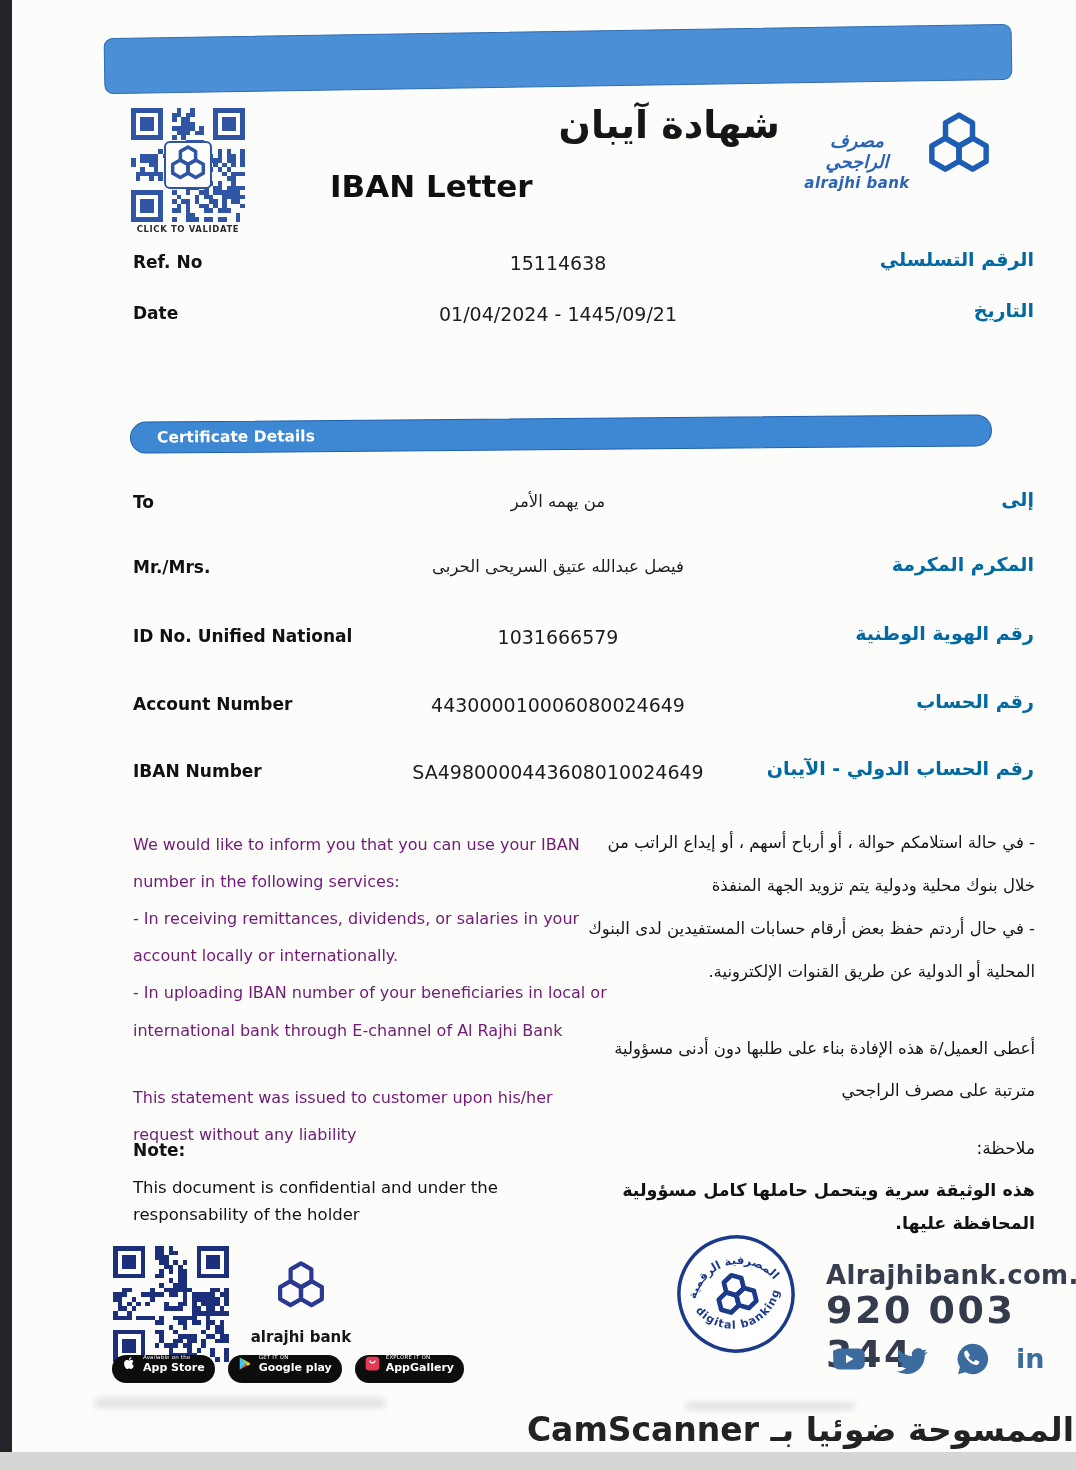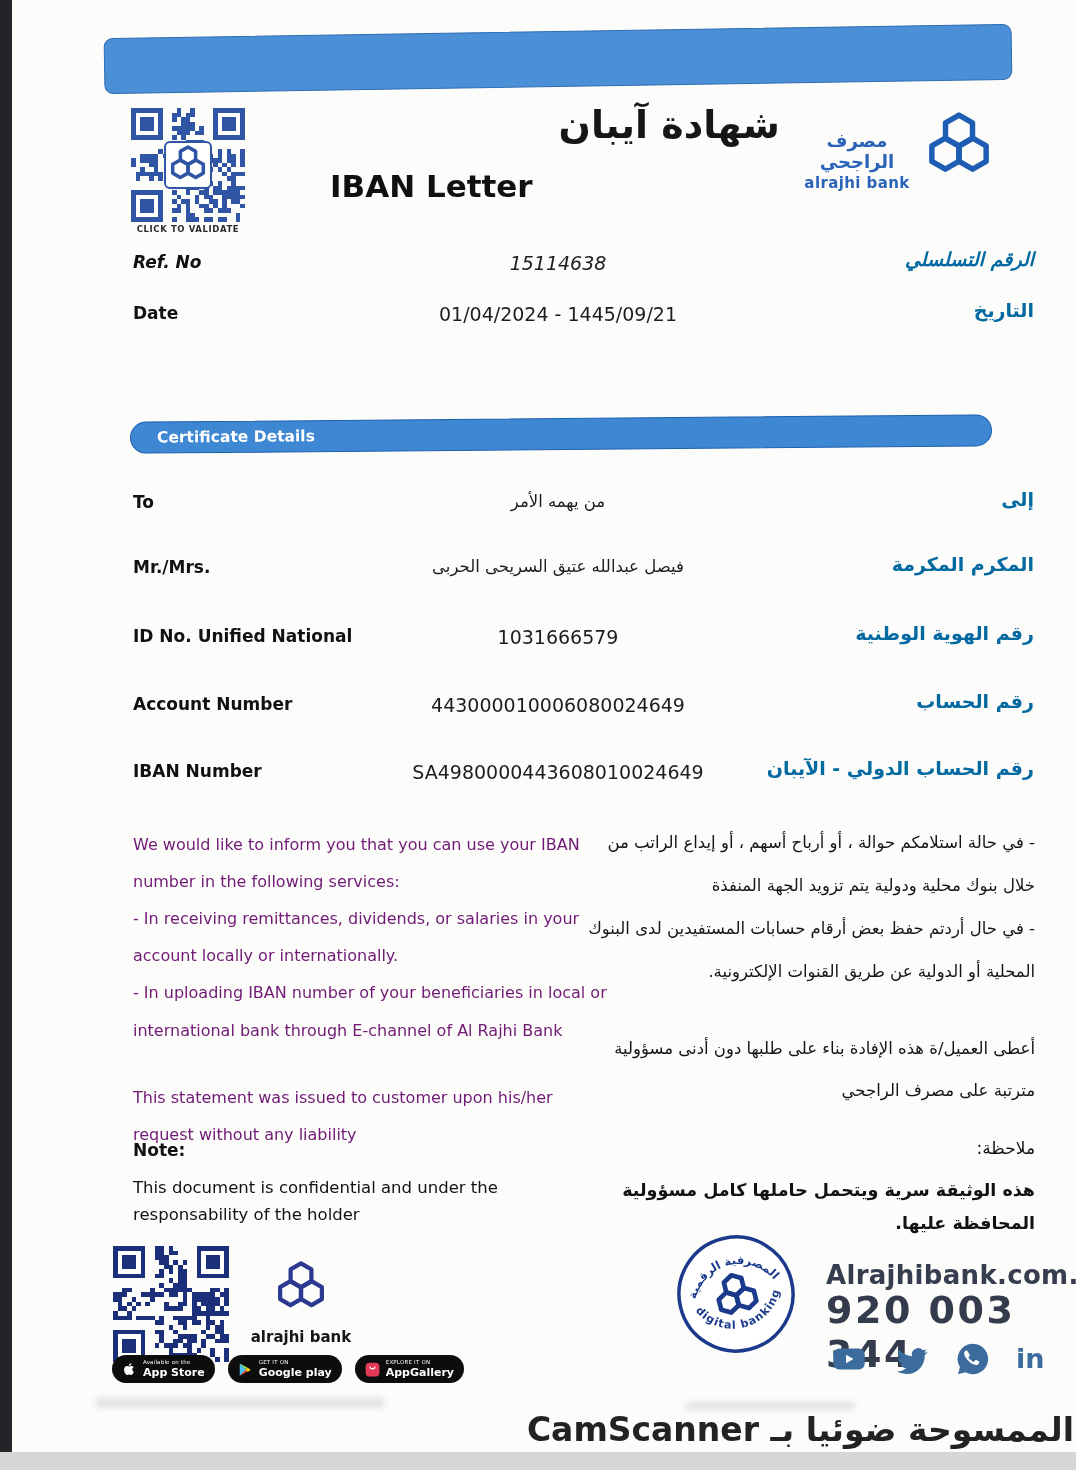--- a/index.html
+++ b/index.html
@@ -7,21 +7,21 @@
   .page{position:relative;width:1076px;height:1470px;background:#fcfcfb;overflow:hidden;margin:0 auto;}
   .scan-edge-left{position:absolute;left:0;top:0;width:12px;height:1455px;background:#232328;z-index:8;}
   .scan-edge-bottom{position:absolute;left:0;top:1452px;width:1076px;height:18px;background:#d6d6d6;z-index:9;}
   .top-bar{position:absolute;left:104px;top:31px;width:908px;height:56px;background:#4b8fd6;border:1px solid #2e6cb2;border-radius:9px;transform:rotate(-0.9deg);}
   
   .qr-validate{position:absolute;left:131px;top:108px;width:114px;height:114px;}
   .qr-validate svg,.qr-footer svg{width:100%;height:100%;}
   .qr-caption{position:absolute;left:118px;top:224px;width:140px;text-align:center;font-size:8.5px;font-weight:bold;letter-spacing:.6px;color:#2b2b2b;}
   .title-ar{position:absolute;left:330px;top:103px;width:450px;text-align:right;font-size:38px;font-weight:bold;color:#161616;direction:rtl;}
   .title-en{position:absolute;left:330px;top:168px;width:450px;text-align:left;font-size:31px;font-weight:bold;color:#101010;}
-  .brand{position:absolute;left:800px;top:108px;width:240px;height:90px;}
+  .brand{position:absolute;left:800px;top:108px;width:240px;height:90px;font-style:italic;}
   .brand .glyph{position:absolute;right:42px;top:0;width:78px;height:78px;color:#1d5db4;}
   .brand .names{position:absolute;right:128px;top:22px;width:110px;text-align:center;color:#2a63b8;}
   .brand .name-ar{font-size:18px;font-weight:bold;direction:rtl;}
   .brand .name-en{font-size:15px;font-weight:bold;letter-spacing:.4px;margin-top:2px;}
   
   .row{position:absolute;left:0;width:1076px;height:34px;}
   .row .lbl{position:absolute;left:133px;top:0;font-size:17px;font-weight:bold;color:#111;}
   .row .val{position:absolute;left:120px;right:80px;top:0;text-align:center;font-size:19px;color:#1d1d1d;}
   .row .val.ar{font-size:16.5px;direction:rtl;}
   .row .lbl-ar{position:absolute;right:42px;top:-4px;font-size:19px;font-weight:bold;color:#0369a1;direction:rtl;}
@@ -42,21 +42,21 @@
   .note-ar{position:absolute;left:588px;right:41px;top:1138px;direction:rtl;text-align:right;color:#121212;}
   .note-ar .note-title{font-size:17px;margin:0 0 16px 0;}
   .note-ar .note-text{font-size:17.5px;font-weight:bold;line-height:1.9;margin:0;}
   
   .qr-footer{position:absolute;left:113px;top:1246px;width:116px;height:116px;}
   .footer-logo{position:absolute;left:243px;top:1258px;width:116px;text-align:center;}
   .footer-logo .glyph{width:60px;height:60px;margin:0 auto;color:#2b3990;}
   .footer-logo .glyph svg{width:60px;height:60px;}
   .footer-logo .label{font-size:15px;font-weight:bold;color:#161616;margin-top:10px;}
   .badges{position:absolute;left:112px;top:1355px;display:flex;gap:13px;}
-  .badge{height:28px;background:#0d0d0d;border-radius:14px;color:#fff;display:flex;align-items:center;gap:6px;padding:0 10px;}
+  .badge{height:28px;background:#0d0d0d;border-radius:14px;color:#fff;display:flex;align-items:flex-start;gap:6px;padding:0 10px;}
   .badge .bicon{width:15px;height:16px;display:flex;align-items:center;}
   .badge .btxt{display:flex;flex-direction:column;justify-content:center;line-height:1;}
   .badge .btop{font-size:5.5px;letter-spacing:.2px;}
   .badge .bbot{font-size:11px;font-weight:bold;margin-top:1.5px;}
   .seal{position:absolute;left:676px;top:1234px;width:120px;height:120px;transform:rotate(-14deg);}
   .contact-web{position:absolute;left:826px;top:1260px;font-size:26px;font-weight:bold;color:#363d4f;letter-spacing:.3px;}
   .contact-phone{position:absolute;left:826px;top:1288px;font-size:38px;font-weight:bold;color:#343b4d;letter-spacing:2.5px;}
   .socials{position:absolute;left:830px;top:1340px;display:flex;align-items:center;gap:25px;color:#3c6b9e;}
   .socials .sicon{width:37px;height:37px;display:flex;align-items:center;justify-content:center;}
   .socials .in{font-size:27px;font-weight:bold;color:#3c6b9e;line-height:1;}
@@ -292,21 +292,21 @@
           <path d="M50.0,9.0L67.3,19.0L67.3,39.0L50.0,49.0L32.7,39.0L32.7,19.0Z"></path>
           <path d="M32.5,38.5L49.8,48.5L49.8,68.5L32.5,78.5L15.2,68.5L15.2,48.5Z"></path>
           <path d="M67.5,38.5L84.8,48.5L84.8,68.5L67.5,78.5L50.2,68.5L50.2,48.5Z"></path>
         </svg></div>
     <div class="names">
       <div class="name-ar">مصرف الراجحي</div>
       <div class="name-en">alrajhi bank</div>
     </div>
   </div>
 
-  <div class="row" style="top:252px;font-style:italic;">
+  <div class="row" style="top:252px;">
     <span class="lbl">Ref. No</span>
     <span class="val">15114638</span>
     <span class="lbl-ar">الرقم التسلسلي</span>
   </div>
   <div class="row" style="top:303px;">
     <span class="lbl">Date</span>
     <span class="val">01/04/2024 - 1445/09/21</span>
     <span class="lbl-ar">التاريخ</span>
   </div>
 

